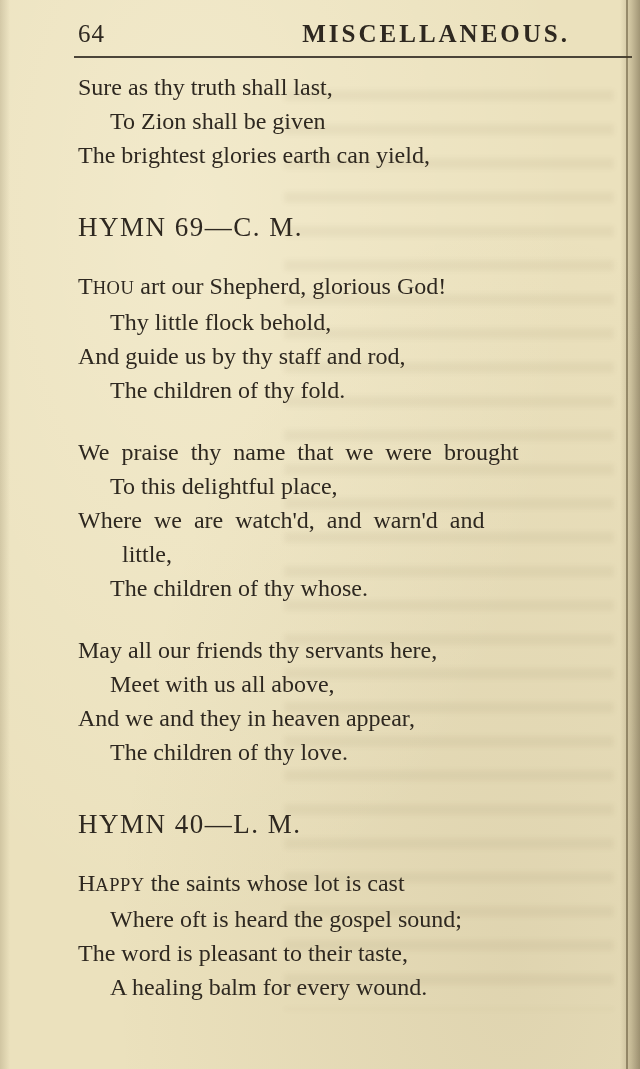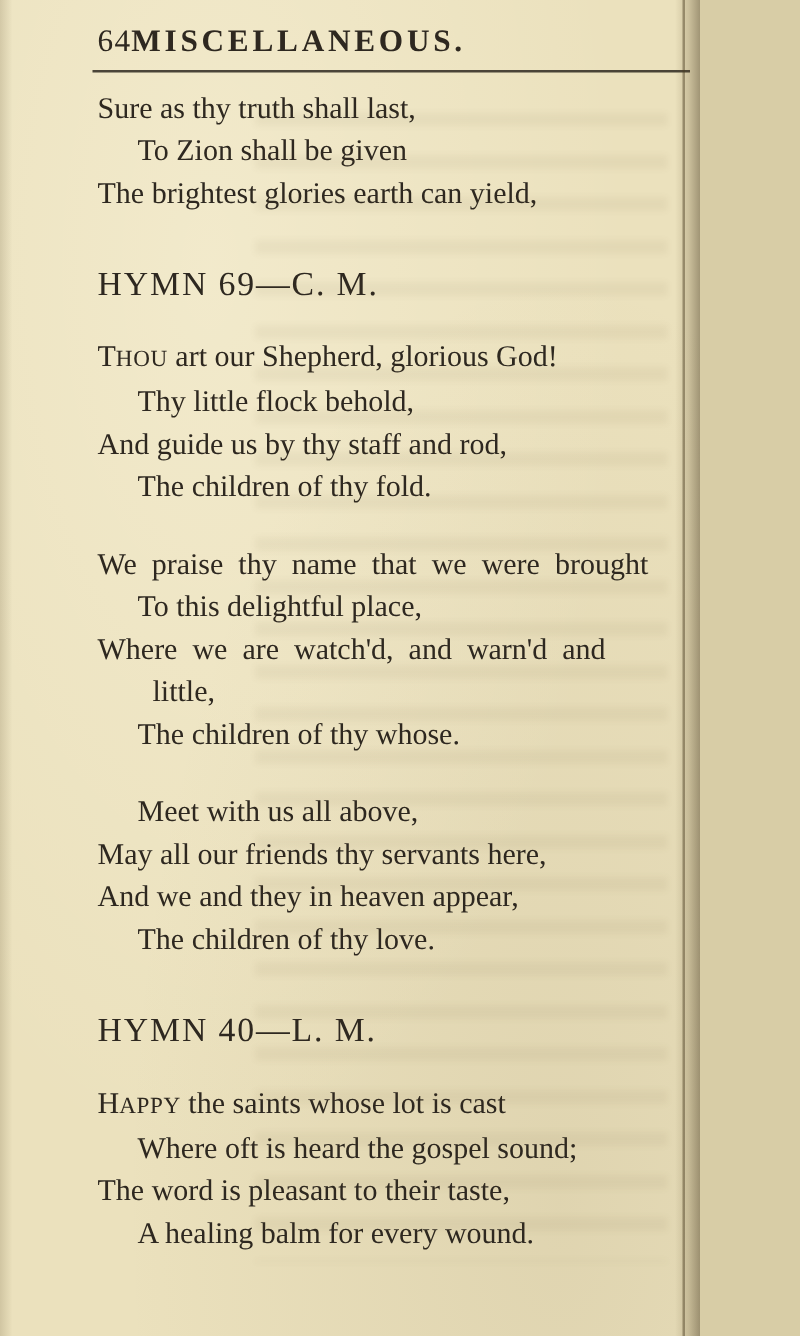--- a/index.html
+++ b/index.html
@@ -7,21 +7,21 @@
     --ink: #2e2820;
   }
   * { box-sizing: border-box; margin: 0; padding: 0; }
   html, body { width: 640px; }
   body {
     font-family: "Liberation Serif", "DejaVu Serif", serif;
     background: #d8cda6;
   }
   .page {
     position: relative;
-    width: 560px;
+    width: 640px;
     height: 1069px;
     background:
       radial-gradient(ellipse at 30% 20%, rgba(255,250,230,0.35), rgba(255,250,230,0) 60%),
       radial-gradient(ellipse at 80% 90%, rgba(120,100,60,0.10), rgba(120,100,60,0) 55%),
       var(--paper);
     color: var(--ink);
     overflow: hidden;
   }
   
   .bleed {
@@ -69,21 +69,21 @@
     display: flex;
     align-items: baseline;
     padding: 20px 40px 0 78px;
   }
   .page-number {
     font-size: 25px;
     letter-spacing: 1px;
   }
   .running-header {
     flex: 1;
-    text-align: left;
+    text-align: right;
     font-size: 25px;
     font-weight: bold;
     letter-spacing: 3px;
     padding-right: 30px;
   }
   .rule {
     height: 2px;
     background: rgba(46,40,32,0.85);
     margin: 8px 8px 0 74px;
   }
@@ -136,22 +136,22 @@
         <div class="line indent-1">The children of thy fold.</div>
       </div>
       <div class="stanza">
         <div class="line indent-0 wide">We praise thy name that we were brought</div>
         <div class="line indent-1">To this delightful place,</div>
         <div class="line indent-0 wide">Where we are watch'd, and warn'd and</div>
         <div class="line indent-2">little,</div>
         <div class="line indent-1">The children of thy whose.</div>
       </div>
       <div class="stanza">
+        <div class="line indent-0">May all our friends thy servants here,</div>
         <div class="line indent-1">Meet with us all above,</div>
-        <div class="line indent-0">May all our friends thy servants here,</div>
         <div class="line indent-0">And we and they in heaven appear,</div>
         <div class="line indent-1">The children of thy love.</div>
       </div>
       <div class="hymn-heading">HYMN 40—L. M.</div>
       <div class="stanza">
         <div class="line indent-0"><span>H</span><span class="smallcaps">APPY</span><span> the saints whose lot is cast</span></div>
         <div class="line indent-1">Where oft is heard the gospel sound;</div>
         <div class="line indent-0">The word is pleasant to their taste,</div>
         <div class="line indent-1">A healing balm for every wound.</div>
       </div>

